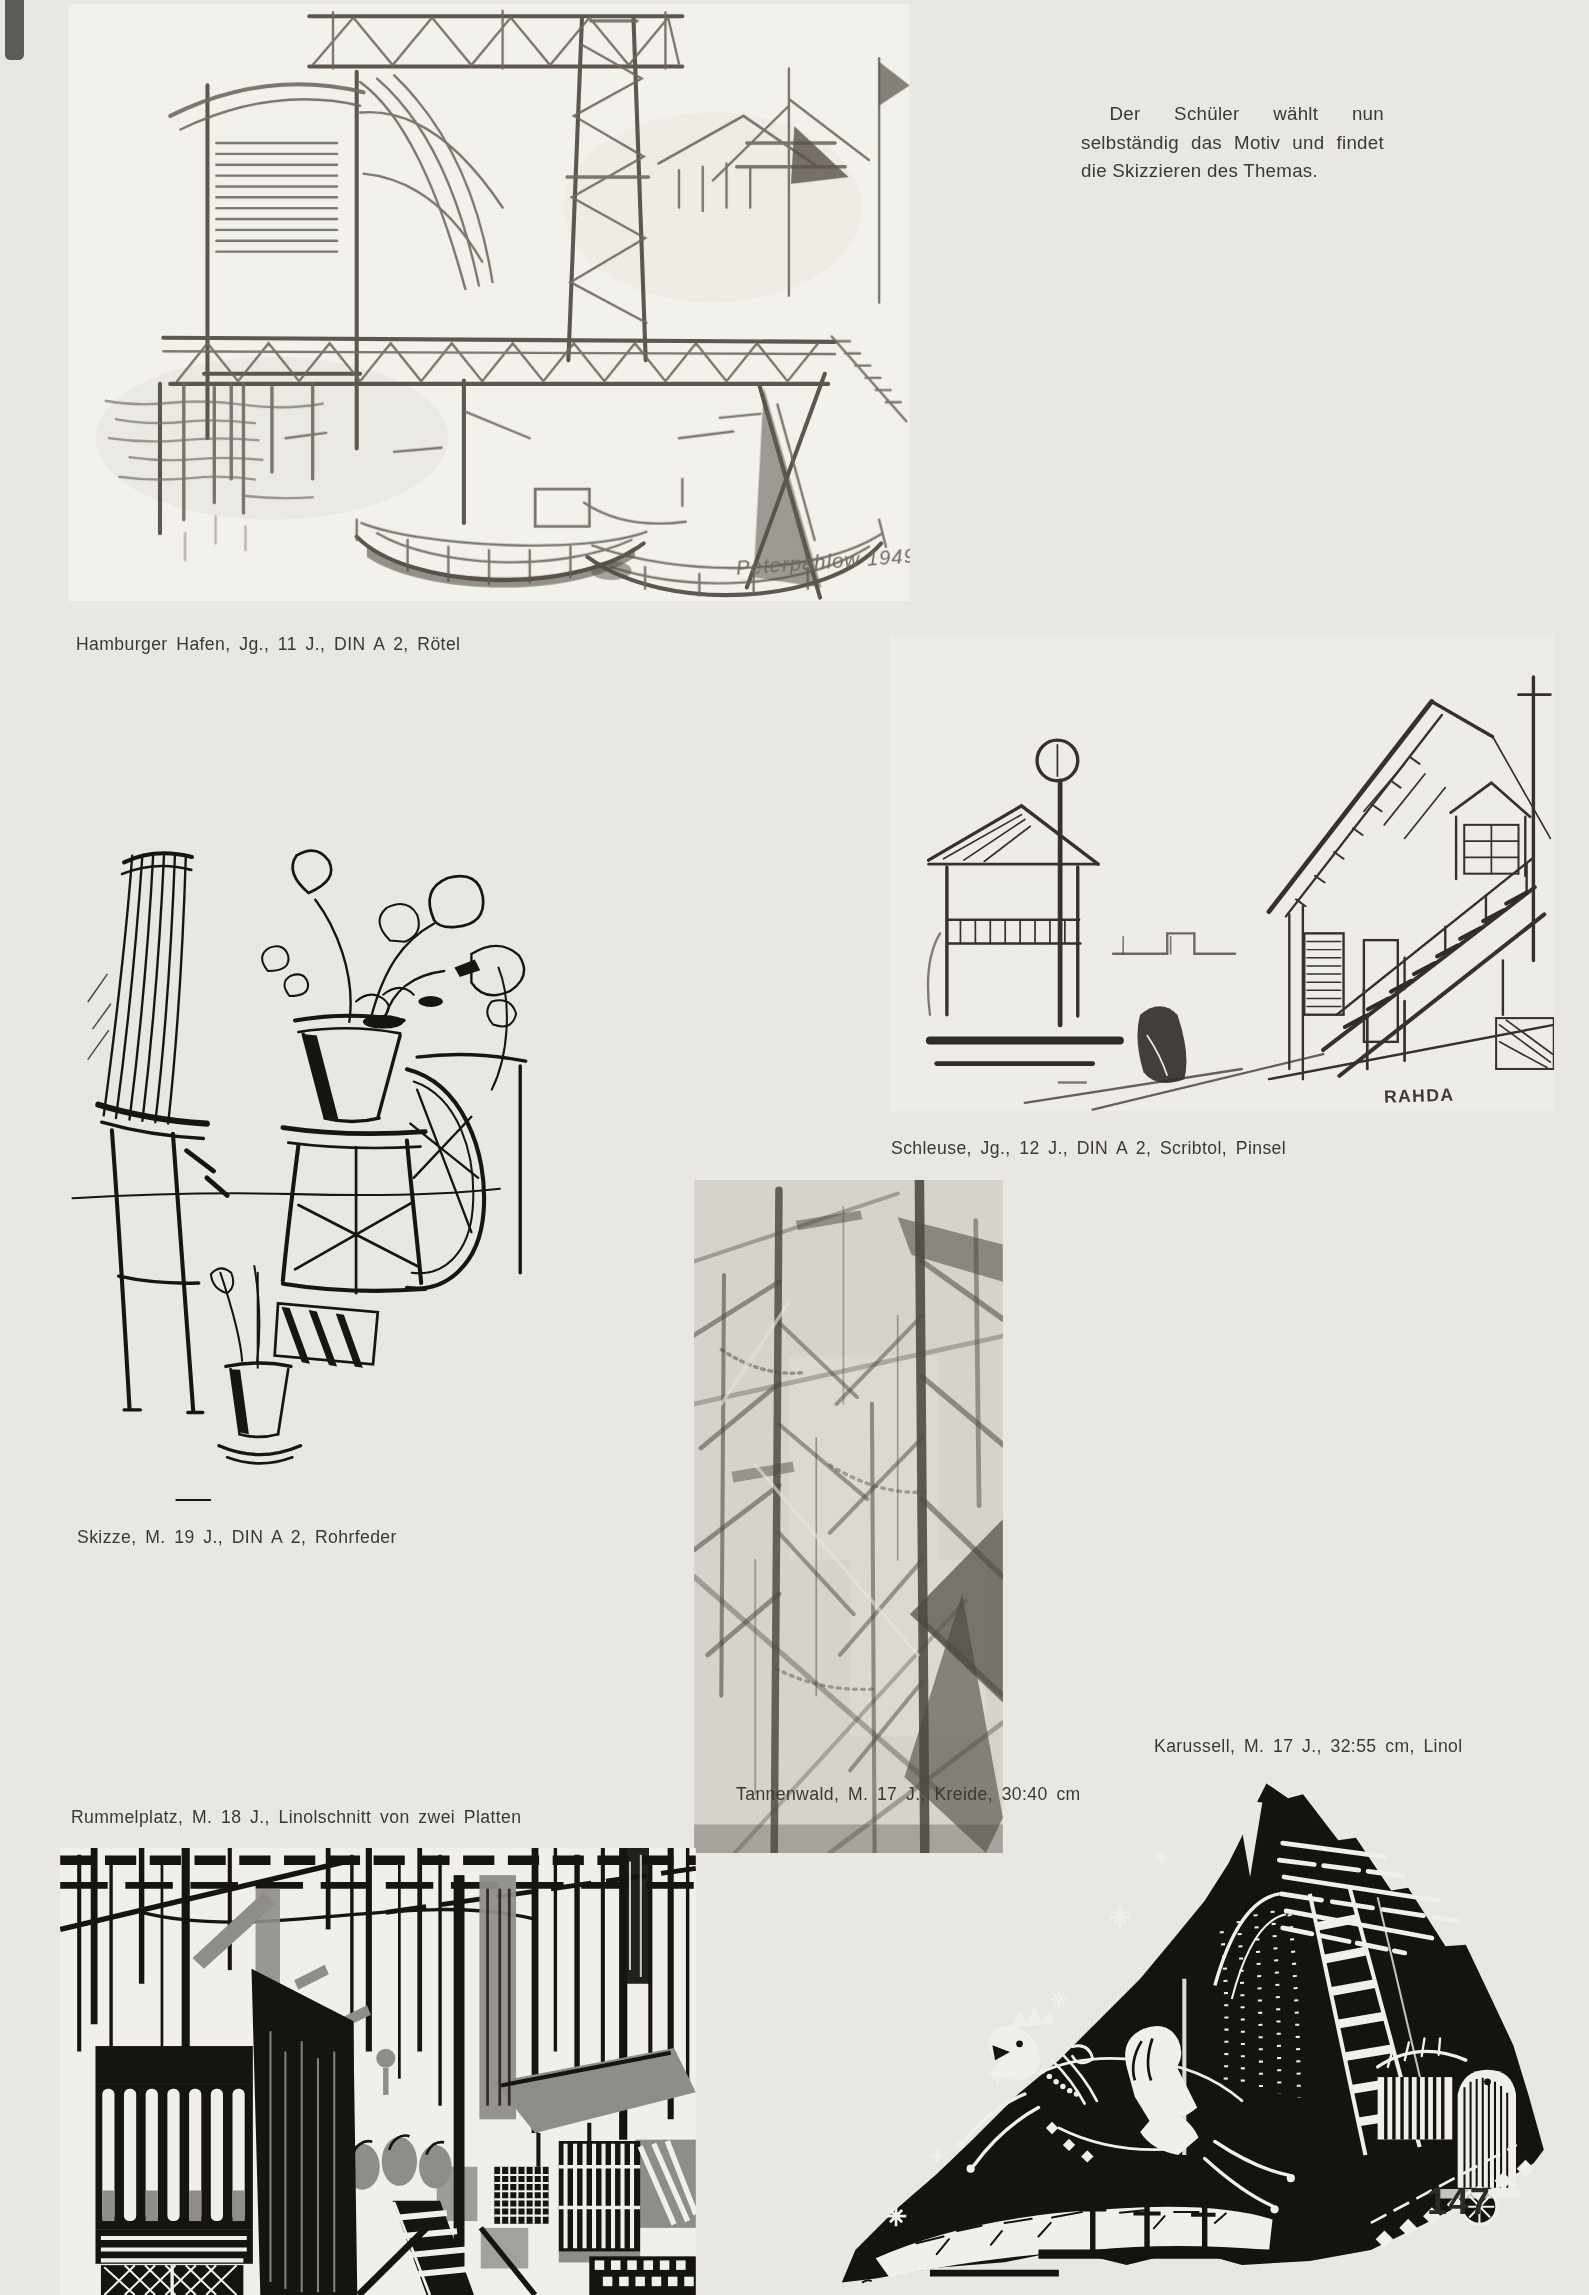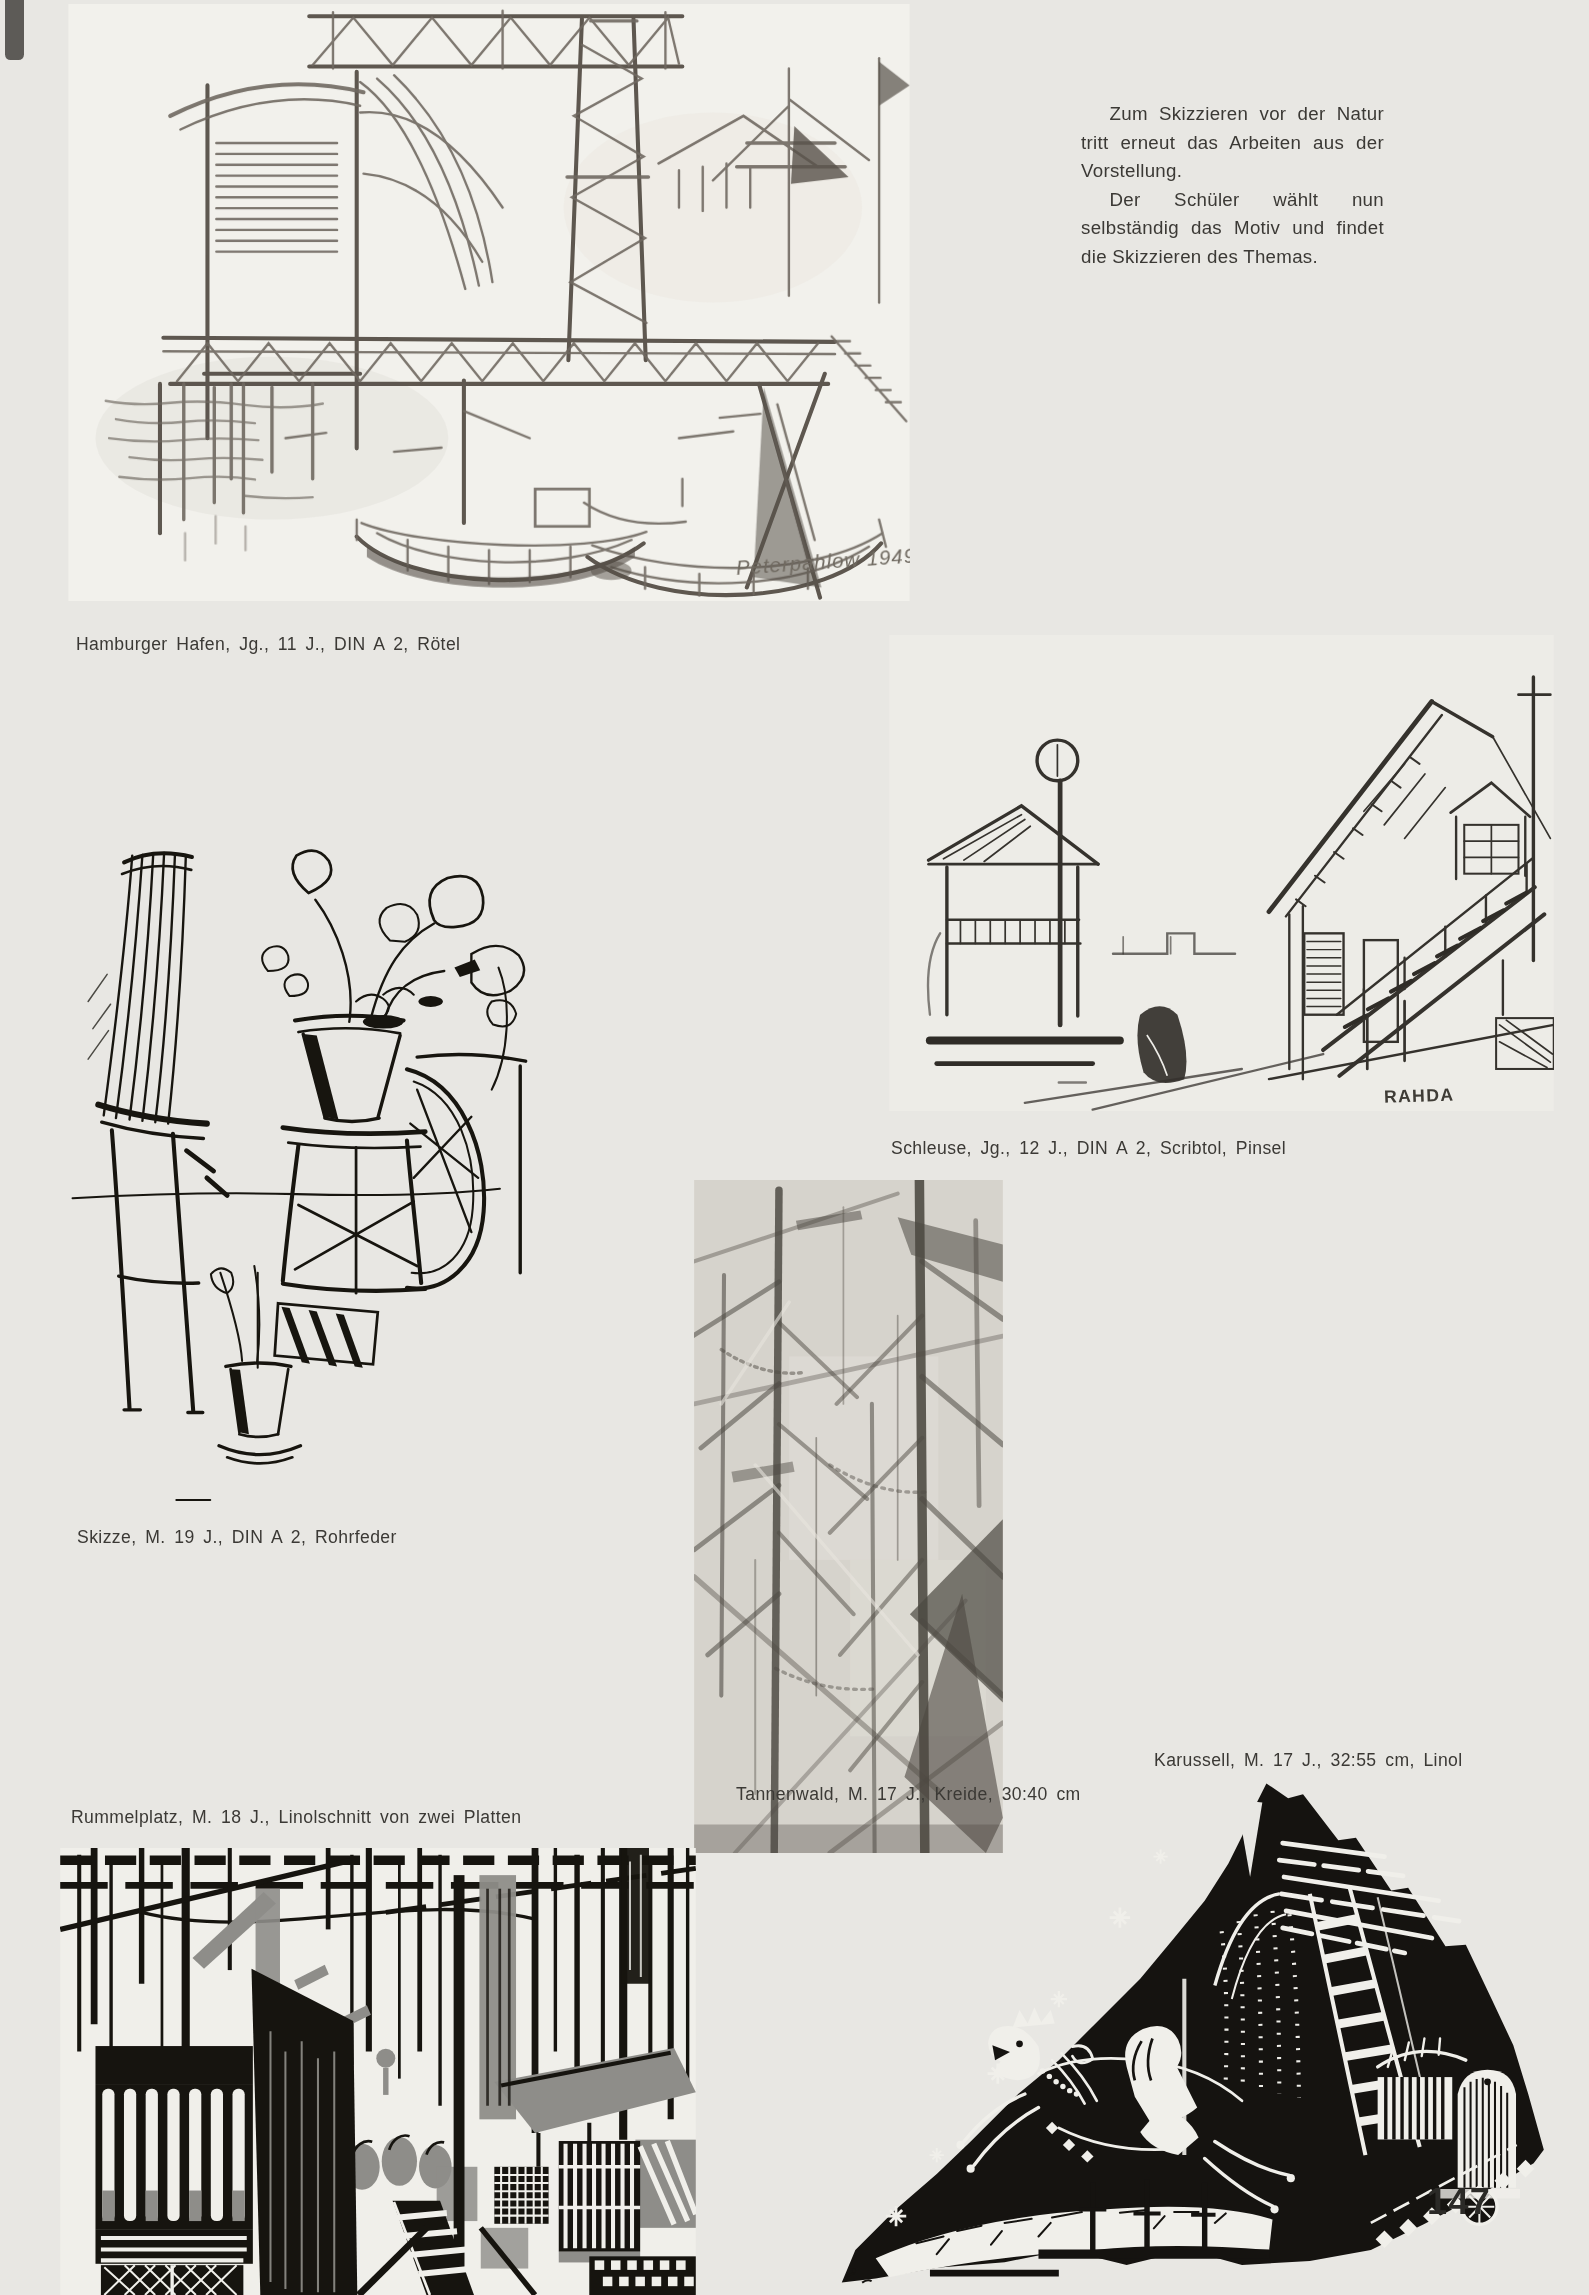--- a/index.html
+++ b/index.html
@@ -96,21 +96,20 @@
         <path d="M1195,85 L1240,120 L1195,150 Z" fill="#57514a" opacity="0.7"></path>
         <path d="M1025,565 L1110,860 L1010,845 Z" fill="#58524b" opacity="0.55"></path>
         <path d="M440,800 C520,855 740,865 835,800 L835,815 C740,880 520,870 440,815 Z" fill="#554f48" opacity="0.6"></path>
         <ellipse cx="800" cy="835" rx="30" ry="14" fill="#554f48" opacity="0.5"></ellipse>
       </g>
       <text x="985" y="842" transform="rotate(-4 985 842)" font-size="30" fill="#6f6960" style="font-style:italic;letter-spacing:1.5px">Peterpahlow 1949</text>
     </svg>
   </figure>
 
   <div class="intro">
-    <p>Zum Skizzieren vor der Natur tritt erneut das Arbeiten aus der Vorstellung.</p>
     <p>Der Schüler wählt nun selbständig das Motiv und findet die Skizzieren des Themas.</p>
   </div>
 
   <div class="caption" style="left:76px;top:634px;">Hamburger Hafen, Jg., 11 J., DIN A 2, Rötel</div>
 
   <figure class="artwork" style="left:889px;top:635px;">
     <svg width="665" height="476" viewBox="0 0 980 702">
       <rect width="980" height="702" fill="#edece7"></rect>
       <g stroke="#35322d" fill="none" stroke-linecap="round" stroke-width="3.5">
         <circle cx="248" cy="185" r="30" stroke-width="5"></circle>
@@ -264,21 +263,21 @@
         <path d="M55,430 L145,415 L148,430 L58,446 Z" opacity="0.45"></path>
         <path d="M0,950 H455 V992 H0 Z" opacity="0.35"></path>
       </g>
       <g stroke="#e8e5de" fill="none" stroke-linecap="round" opacity="0.6">
         <path d="M90,420 L330,700" stroke-width="5"></path>
         <path d="M140,180 L40,330" stroke-width="5"></path>
       </g>
     </svg>
   </figure>
 
-  <div class="caption" style="left:1154px;top:1736px;margin-top:14px;">Karussell, M. 17 J., 32:55 cm, Linol</div>
+  <div class="caption" style="left:1154px;top:1736px;">Karussell, M. 17 J., 32:55 cm, Linol</div>
 
   <div class="caption" style="left:71px;top:1807px;">Rummelplatz, M. 18 J., Linolschnitt von zwei Platten</div>
 
   <div class="caption" style="left:736px;top:1784px;">Tannenwald, M. 17 J., Kreide, 30:40 cm</div>
 
   <figure class="artwork" style="left:60px;top:1848px;">
     <svg width="636" height="447" viewBox="0 0 937 659">
       <rect width="937" height="659" fill="#f0efea"></rect>
 
       <g stroke="#16140f" stroke-linecap="butt" fill="none">

